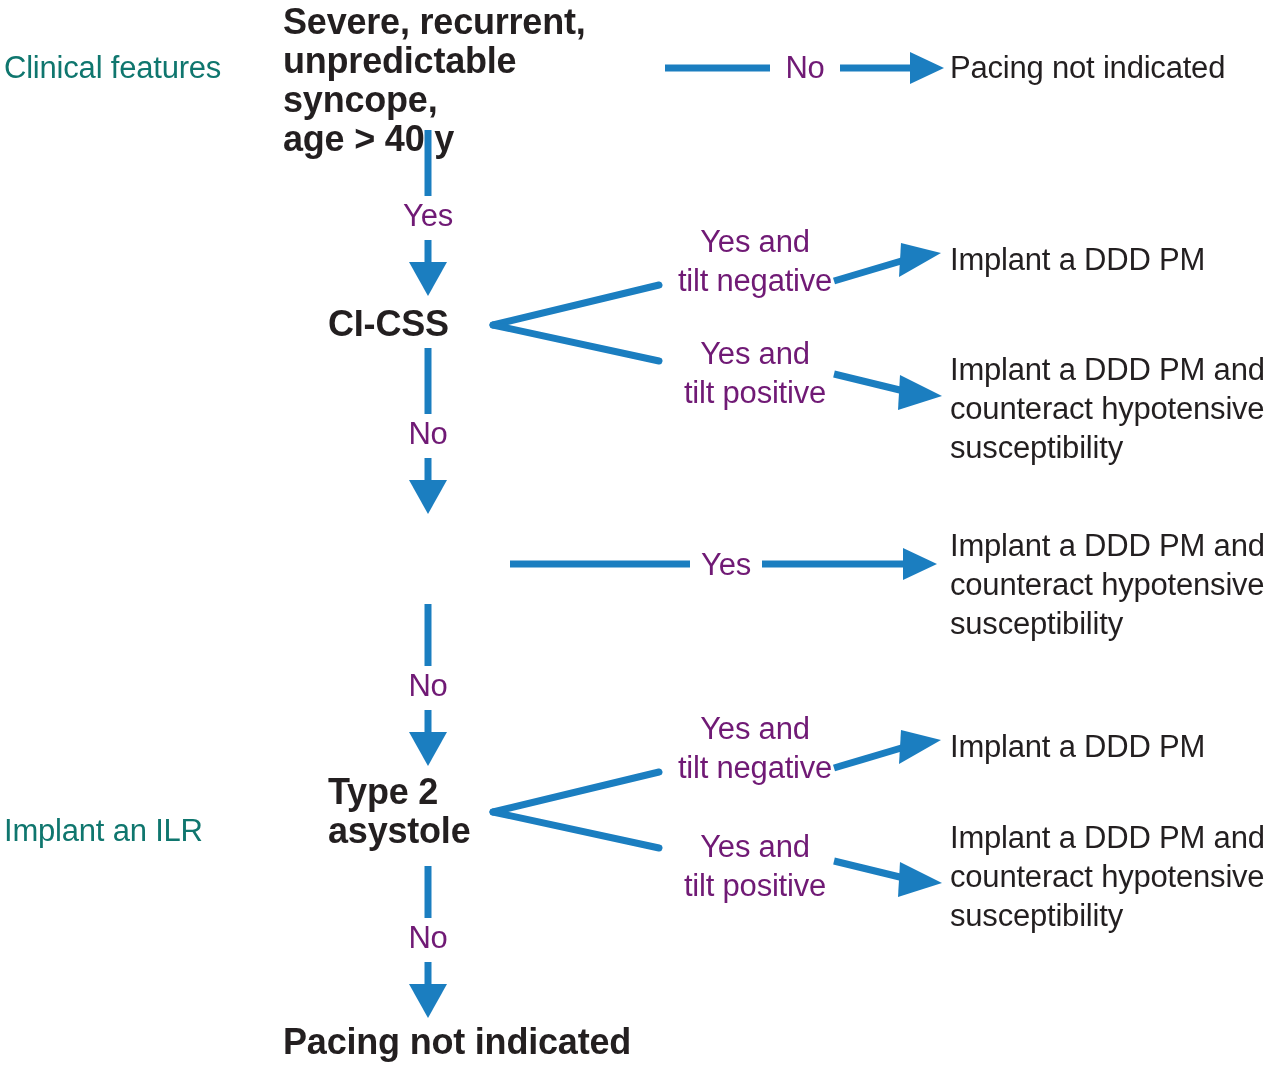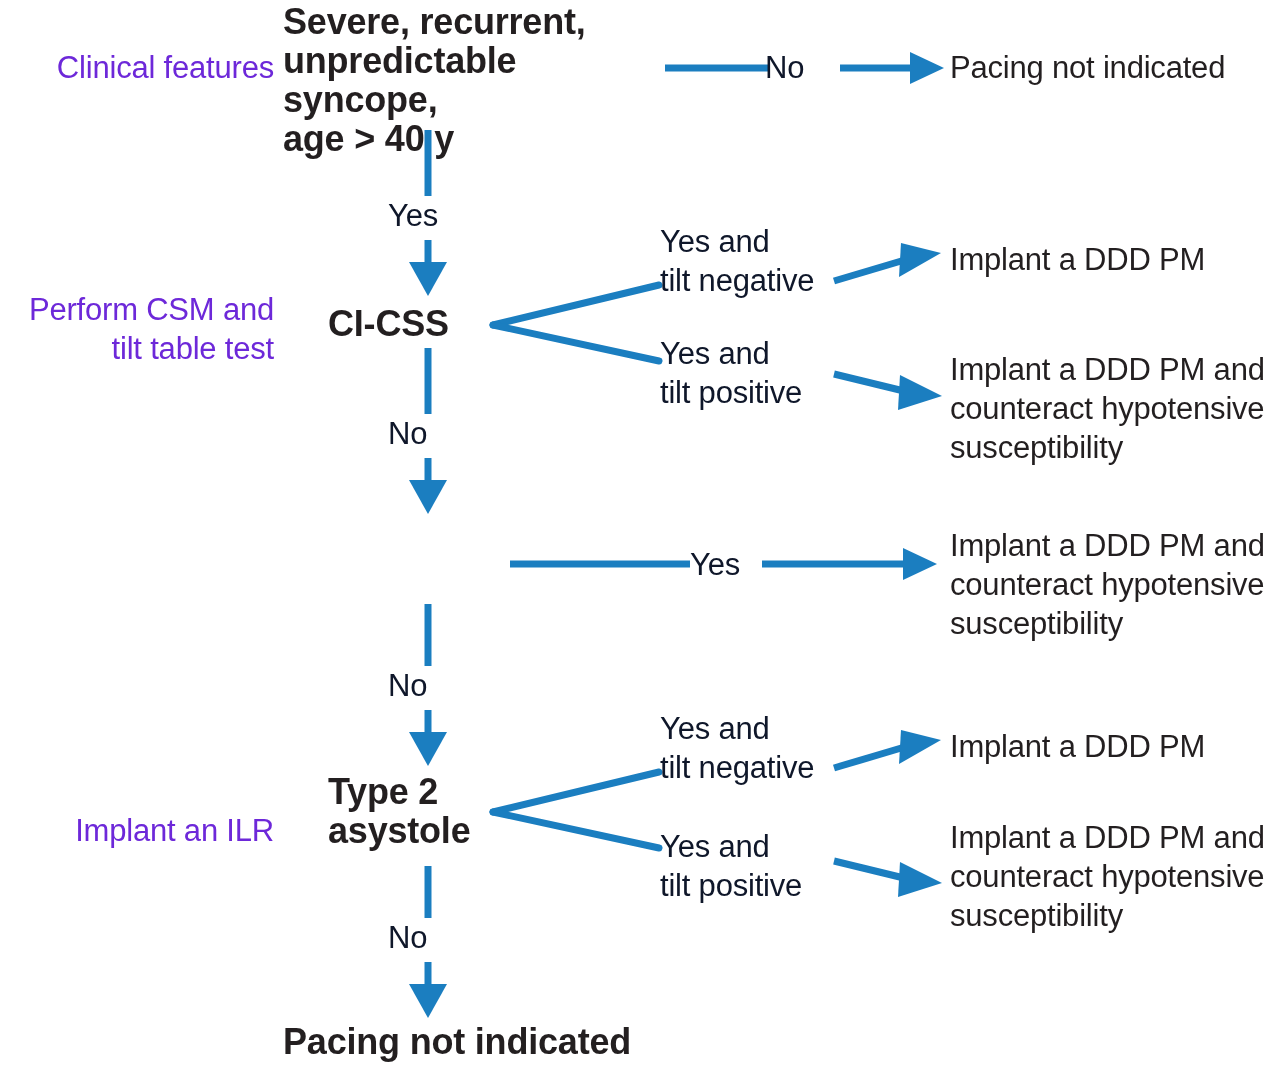--- a/index.html
+++ b/index.html
@@ -30,35 +30,35 @@
     position: absolute;
     color: #231f20;
     font-size: 36px;
     line-height: 39px;
     font-weight: 700;
     letter-spacing: -0.2px;
     white-space: pre-line;
   }
   .stage-label {
     position: absolute;
-    color: #6d28d9;
-    font-size: 31px;
-    line-height: 39px;
-    letter-spacing: -0.2px;
-    white-space: pre-line;
-    text-align: right;
-  }
-  .edge-label {
-    position: absolute;
-    color: #0f172a;
+    color: #0f766e;
     font-size: 31px;
     line-height: 39px;
     letter-spacing: -0.2px;
     white-space: pre-line;
     text-align: left;
+  }
+  .edge-label {
+    position: absolute;
+    color: #701a75;
+    font-size: 31px;
+    line-height: 39px;
+    letter-spacing: -0.2px;
+    white-space: pre-line;
+    text-align: center;
   }
   .outcome-text {
     position: absolute;
     color: #231f20;
     font-size: 31px;
     line-height: 39px;
     letter-spacing: -0.2px;
     white-space: pre-line;
   }
   .decision-node {
@@ -130,22 +130,20 @@
 
     <line x1="428" y1="866" x2="428" y2="918" stroke="#1b7ec0" stroke-width="7"></line>
     <g>
       <line x1="428" y1="962" x2="428" y2="990" stroke="#1b7ec0" stroke-width="7"></line>
       <polygon points="409,984 447,984 428,1018" fill="#1b7ec0"></polygon>
     </g>
   </svg>
 
   <div class="stage-label" style="left:4px; top:48px; width:270px;">Clinical features</div>
 
-  <div class="stage-label" style="left:4px; top:290px; width:270px;">Perform CSM and
-tilt table test</div>
 
   <div class="stage-label" style="left:4px; top:790px; width:270px;margin-top:21px;">Implant an ILR</div>
 
   <div class="node-text decision-node" style="left:283px; top:2px; width:350px; text-align:left;">Severe, recurrent,
 unpredictable syncope,
 age &gt; 40 y</div>
 
   <div class="node-text decision-node" style="left:328px; top:304px; width:200px;">CI-CSS</div>
 
 

